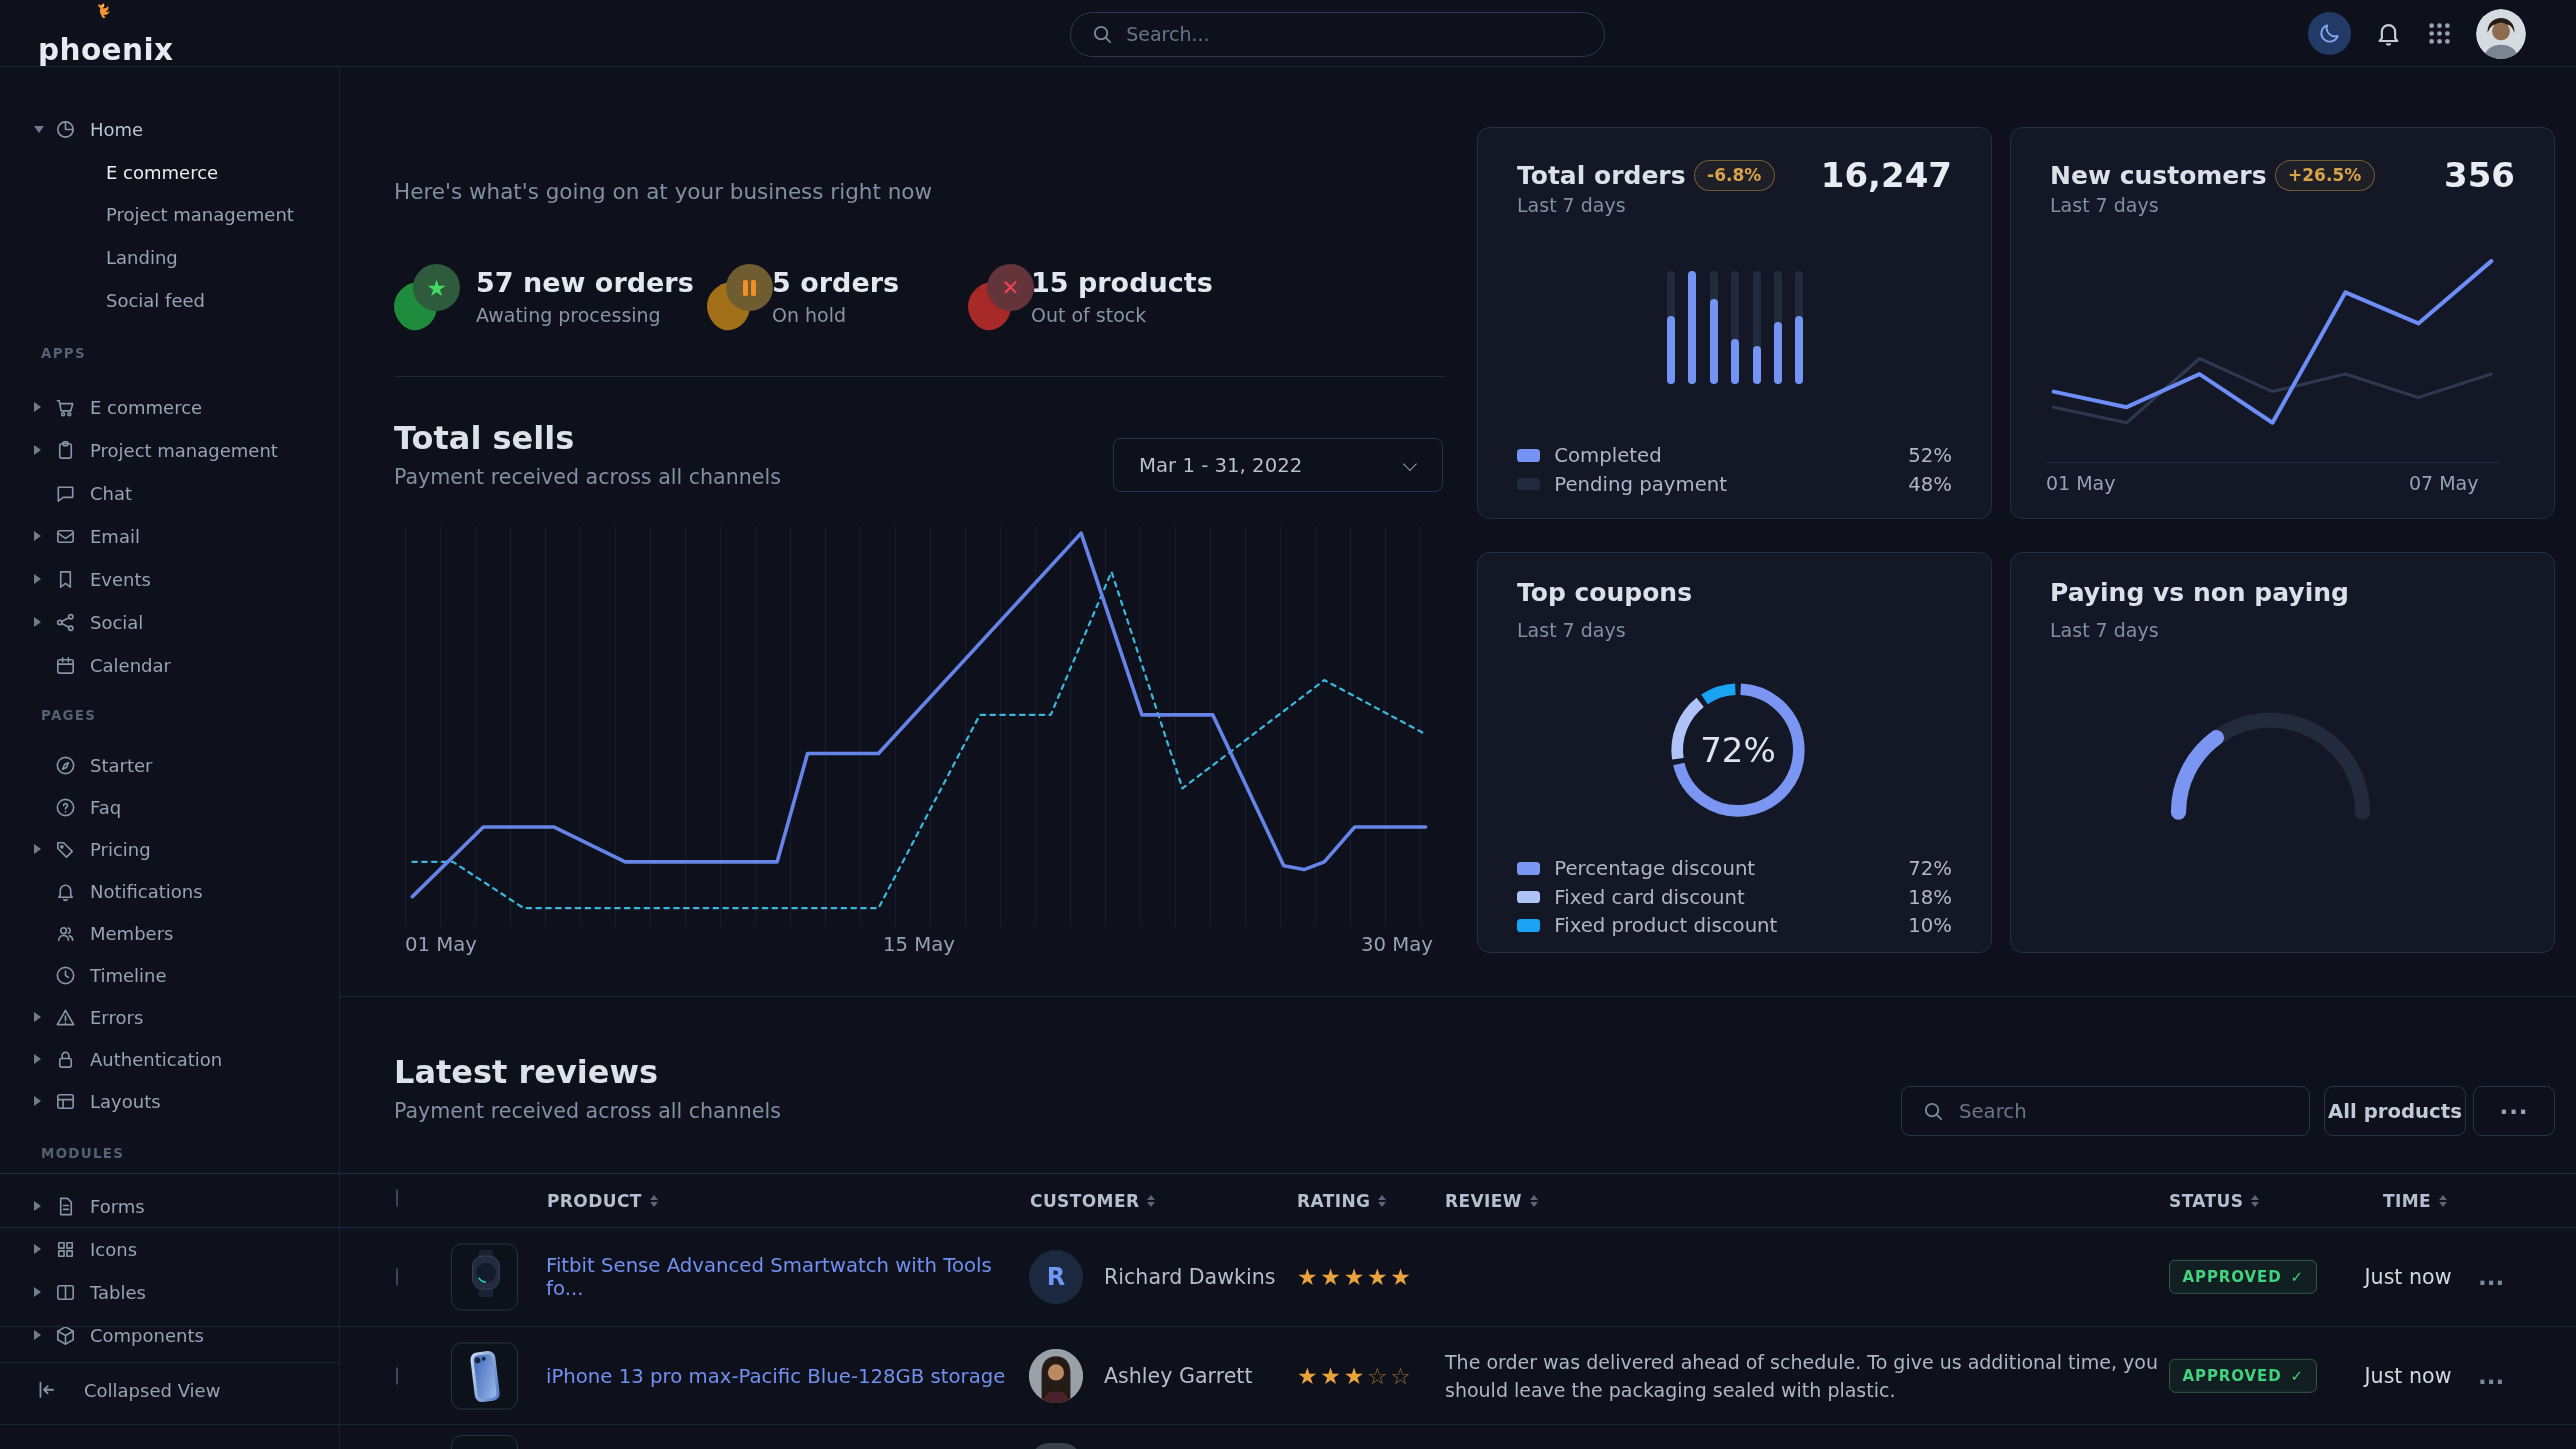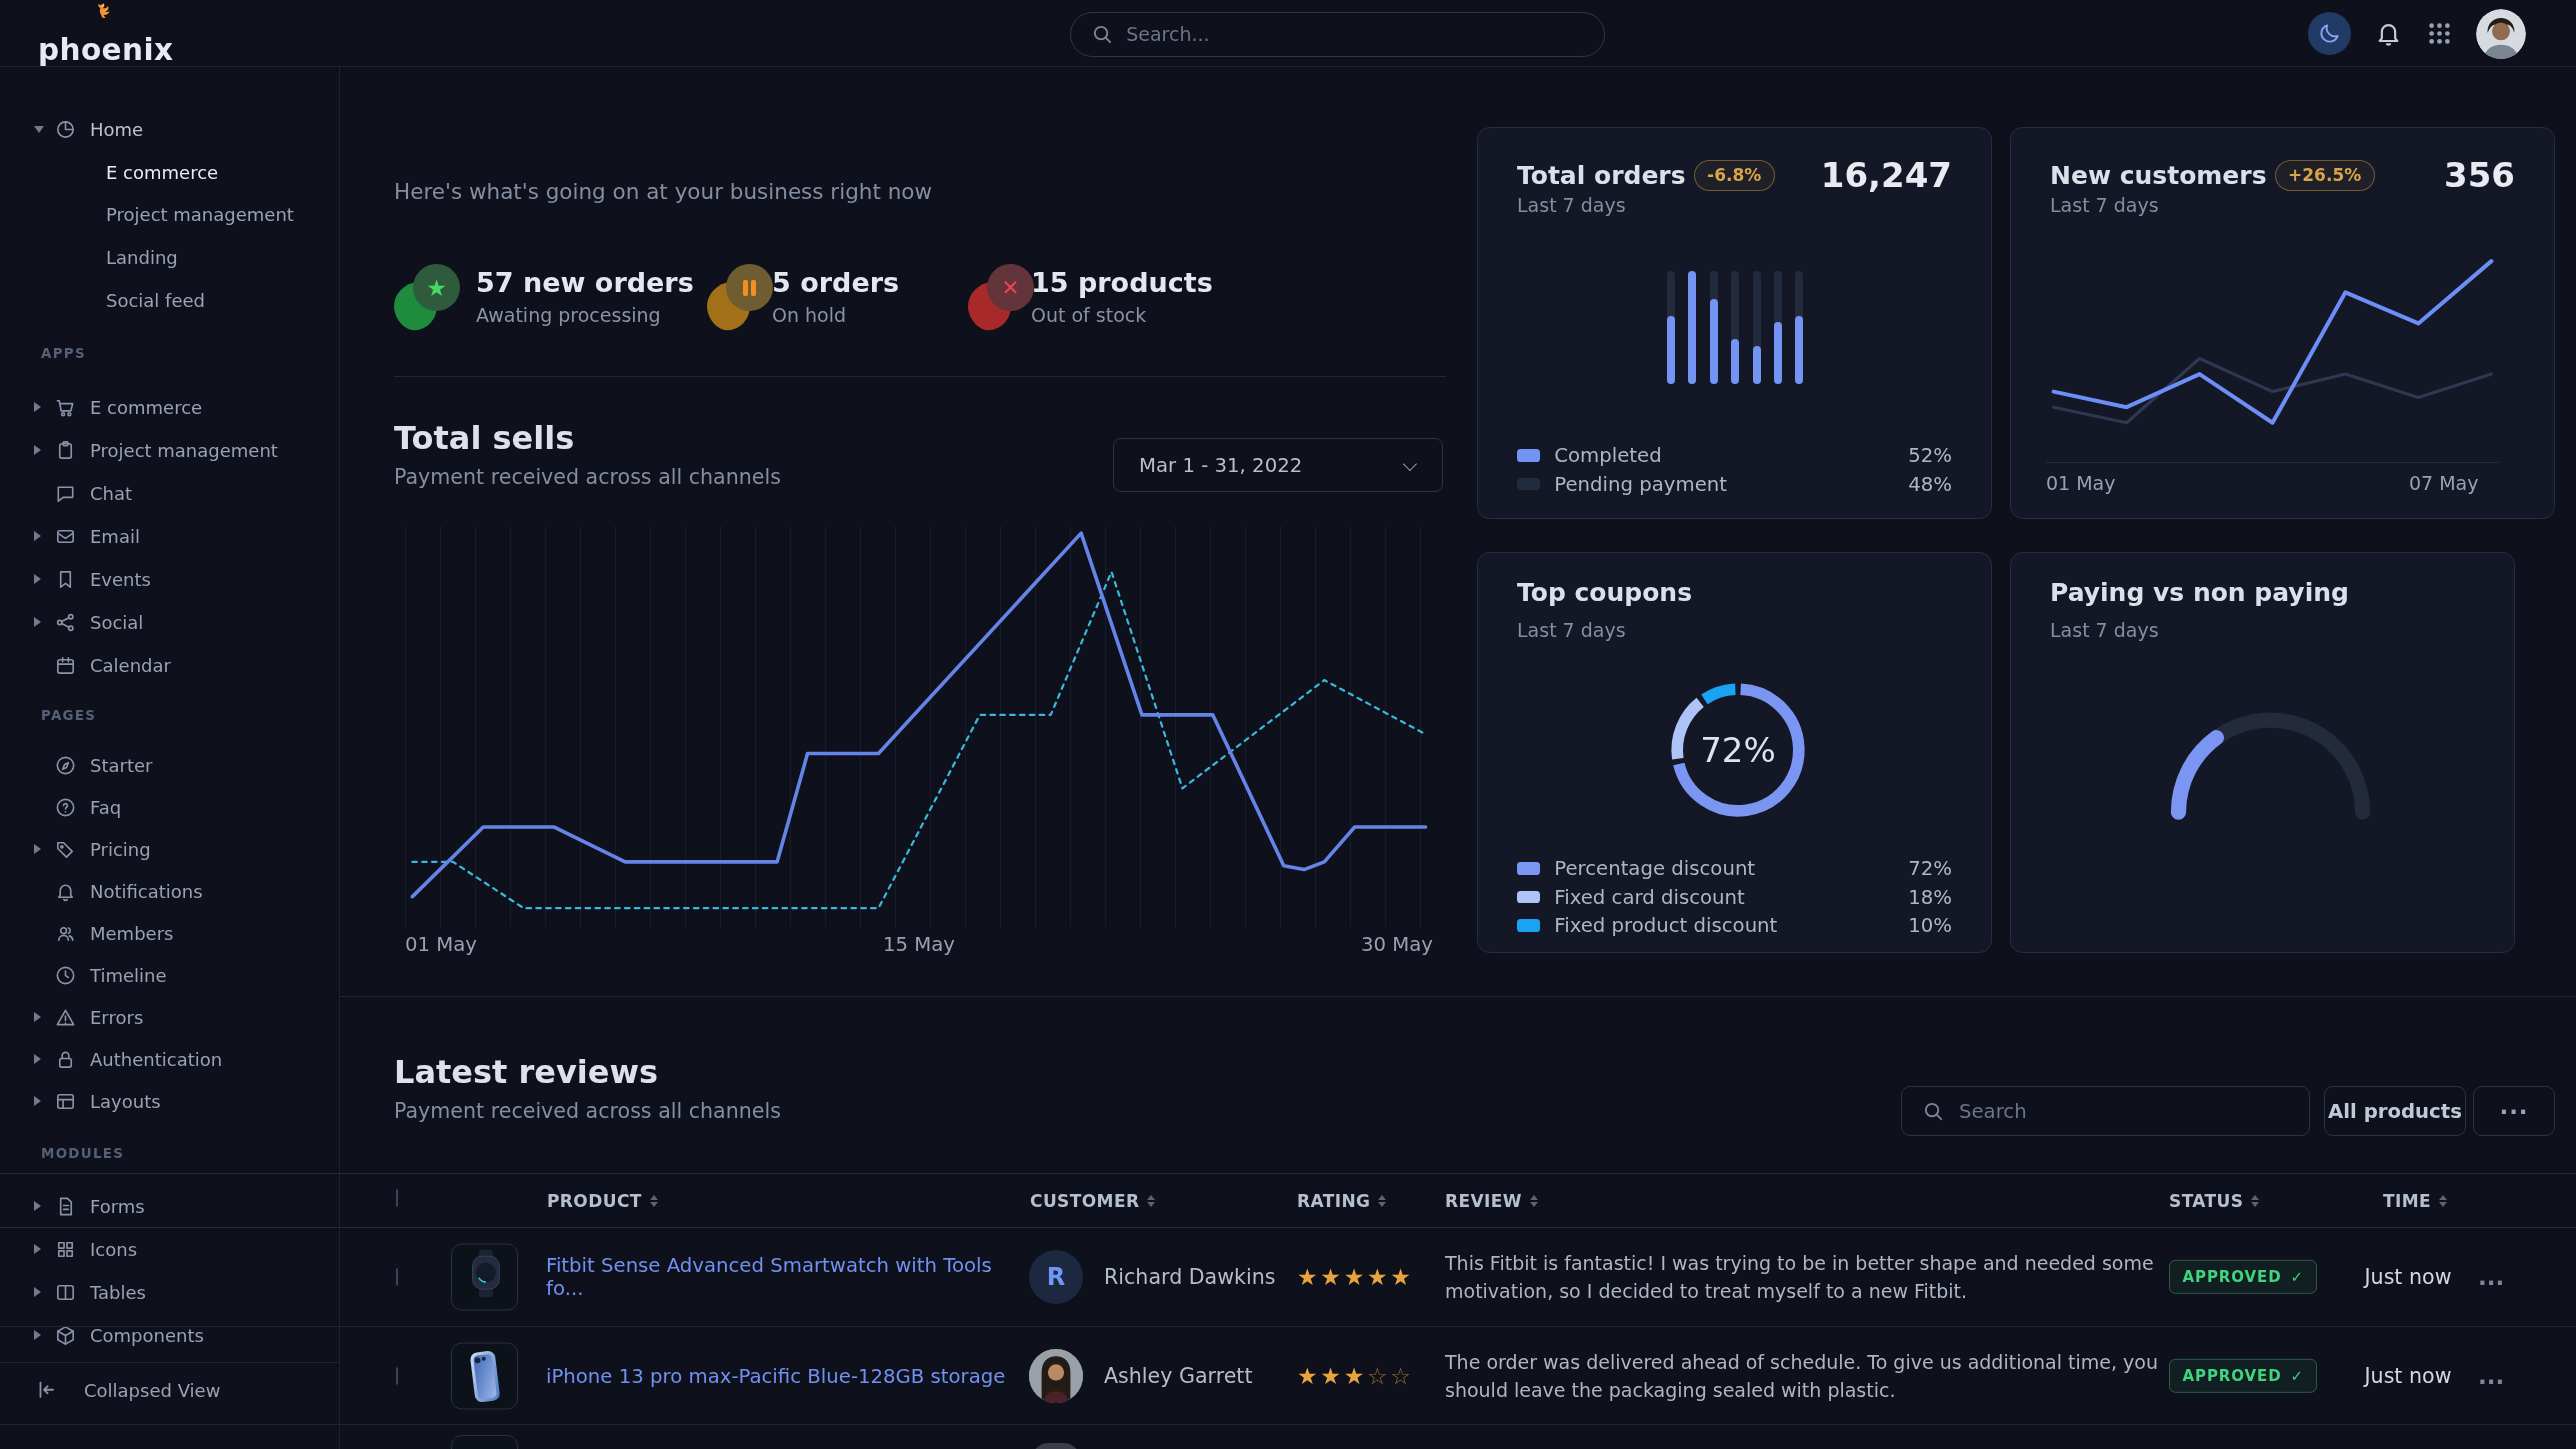--- a/index.html
+++ b/index.html
@@ -518,21 +518,21 @@
         <span class="lg-val">18%</span>
       </div>
       <div class="lg-row">
         <span class="sw" style="background:#1aa3f3"></span>
         <span class="lg-label">Fixed product discount</span>
         <span class="lg-val">10%</span>
       </div>
     </div>
   </section>
 
-  <section class="card" style="left:2010px;top:552px;width:505px;height:401px">
+  <section class="card" style="left:2010px;top:552px;width:545px;height:401px">
     <div class="card-head" style="top:25px">
         <span class="card-title">Paying vs non paying</span>
       </div>
     <div class="card-period">Last 7 days</div>
     <svg id="gauge" class="abs" style="left:143px;top:143px" width="233" height="134" viewBox="0 0 260 150">
         <path d="M 27 130 A 103 103 0 0 1 233 130" fill="none" stroke="#222a3c" stroke-width="17" stroke-linecap="round"></path>
         <path d="M 27 130 A 103 103 0 0 1 69.45811901387526 46.67124957938043" fill="none" stroke="#7b96f2" stroke-width="17" stroke-linecap="round"></path>
       </svg>
   </section>
 
@@ -607,21 +607,20 @@
         <circle cx="38" cy="31.5" r="11" fill="#131a29"></circle>
         <path d="M30 37a10 10 0 0 0 8 5" stroke="#2dd4c0" stroke-width="1.6" fill="none"></path>
       </svg>
     </div>
     <a class="cell p-link" style="left:546px">Fitbit Sense Advanced Smartwatch with Tools fo...</a>
     <div class="cell cust-av" style="left:1029px">
         <b>R</b>
       </div>
     <div class="cell cust-name" style="left:1104px">Richard Dawkins</div>
     <div class="cell stars" style="left:1297px" id="stars-0"><span class="st-f">★★★★★</span><span class="st-e"></span></div>
-    <div class="cell review-txt" style="left:1445px">This Fitbit is fantastic! I was trying to be in better shape and needed some motivation, so I decided to treat myself to a new Fitbit.</div>
     <div class="cell" style="left:2169px">
       <span class="status-badge">
           <span>APPROVED</span>
           <span>✓</span>
         </span>
     </div>
     <div class="cell time-txt" style="left:2341px">Just now</div>
     <div class="cell row-more" style="left:2478px">...</div>
   </div>
 

